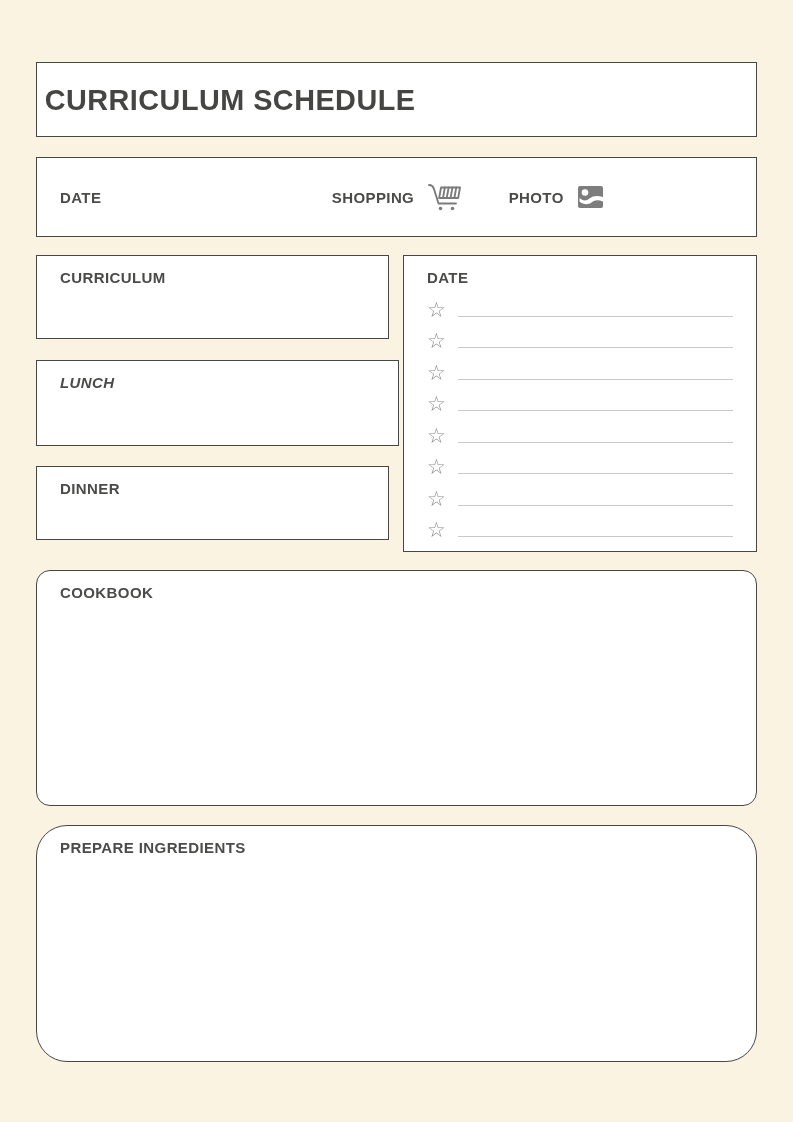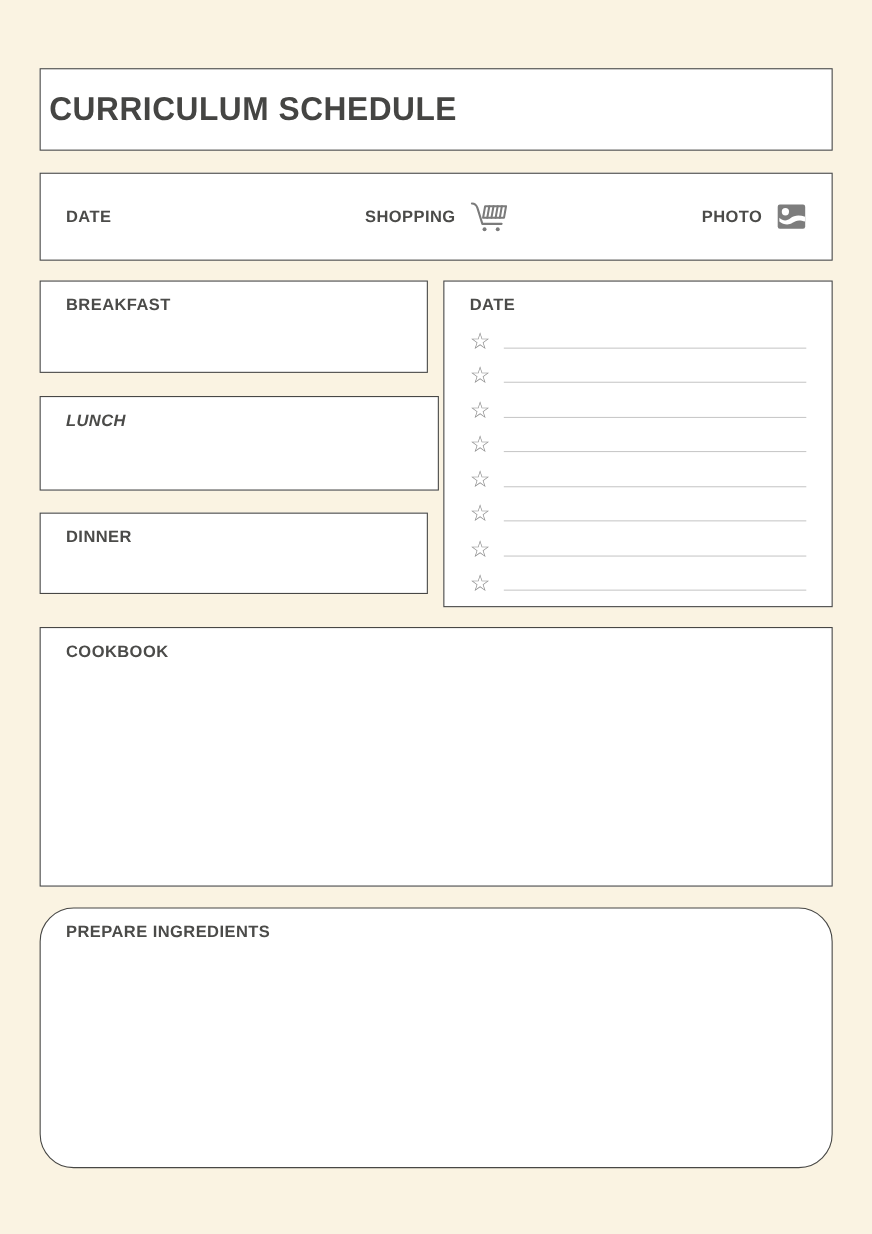--- a/index.html
+++ b/index.html
@@ -45,21 +45,21 @@
     transform: scaleX(0.96);
   }
   
   .info-box {
     left: 36px; top: 157px; width: 721px; height: 80px;
     display: flex; align-items: center;
     padding: 0 23px;
   }
   .info-zone { flex: 1; display: flex; align-items: center; }
   .info-zone.center { justify-content: center; text-align: right; }
-  .info-zone.right { justify-content: flex-end; }
+  .info-zone.right { justify-content: flex-start; }
   .info-label {
     font-size: 15px;
     font-weight: bold;
     letter-spacing: 0.4px;
     color: #4b4b49;
   }
   .icon-gap { margin-left: 13px; display: inline-flex; align-items: center; }
   
   .breakfast-box { left: 36px; top: 255px; width: 353px; height: 84px; }
   .lunch-box     { left: 36px; top: 360px; width: 363px; height: 86px; font-style: italic; }
@@ -84,21 +84,21 @@
     line-height: 1;
     color: #8d8d8d;
   }
   .write-line {
     flex: 1;
     margin-left: 12px;
     margin-bottom: 4px;
     border-bottom: 1.3px solid #c9c9c9;
   }
   
-  .cookbook-box { left: 36px; top: 570px; width: 721px; height: 236px; }
+  .cookbook-box { left: 36px; top: 570px; width: 721px; height: 236px; border-radius: 14px; }
   .prepare-box  { left: 36px; top: 825px; width: 721px; height: 237px; border-radius: 31px; }
 </style>
 </head>
 <body>
 
 <div class="page">
 
   <section class="box title-box">
     <h1>CURRICULUM SCHEDULE</h1>
   </section>
@@ -137,21 +137,21 @@
           <g clip-path="url(#photoClip)">
             <circle cx="8" cy="7.5" r="3.3" fill="#ffffff"></circle>
             <path d="M2.5 13 C6 16.2 9.5 16 12.5 13.4 C16 10.6 20.5 10.2 26 12 L26 16.4 C20.5 14.6 17.5 15.2 14.5 17.6 C11 20.2 6 19.4 2.5 16.4 Z" fill="#ffffff"></path>
           </g>
         </svg>
       </span>
     </div>
   </section>
 
   <section class="box breakfast-box">
-    <span class="box-label">BREAKFAST</span>
+    <span class="box-label">CURRICULUM</span>
   </section>
   <section class="box lunch-box">
     <span class="box-label">LUNCH</span>
   </section>
   <section class="box dinner-box">
     <span class="box-label">DINNER</span>
   </section>
 
   <section class="box date-list-box">
     <span class="box-label">DATE</span>

